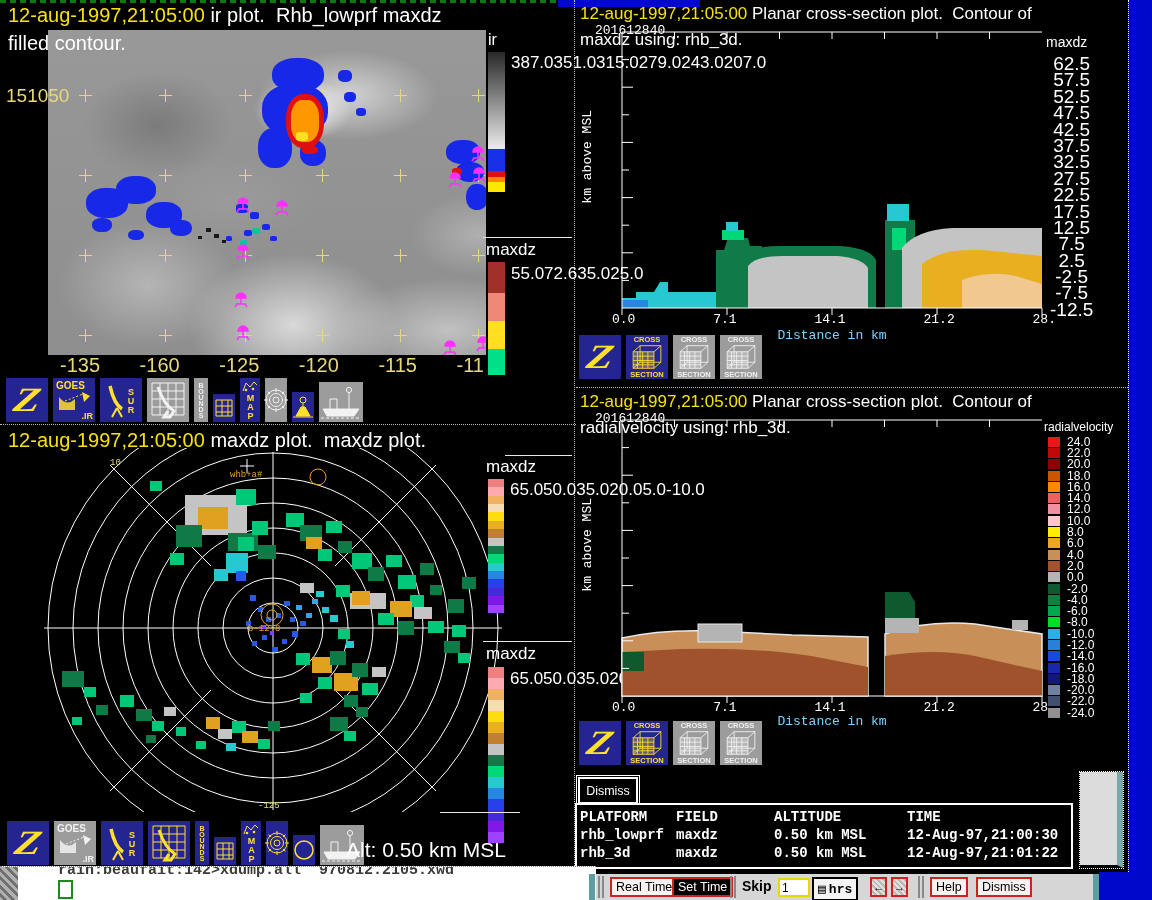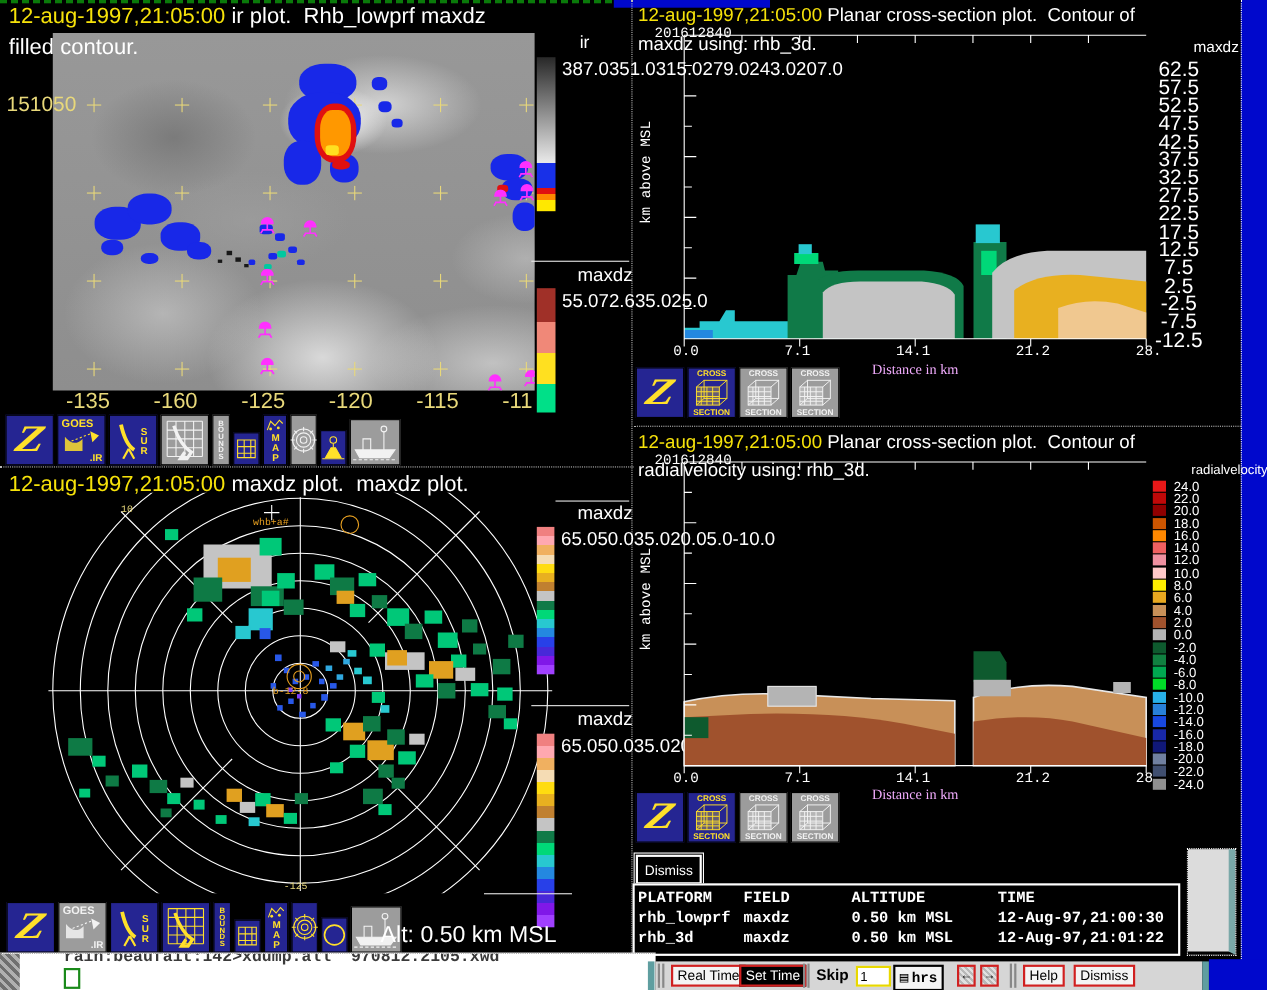--- a/index.html
+++ b/index.html
@@ -40,21 +40,21 @@
   .cb-ticks{position:absolute;display:flex;flex-direction:row;justify-content:space-between;color:#fff;}
   .cb-ticks span{line-height:1;}
   .sat-ticks-y{left:6px;top:86px;height:260px;width:36px;text-align:right;font-size:19px;color:#e8d87a;}
   .sat-ticks-x{position:absolute;left:60px;top:354px;width:424px;display:flex;justify-content:space-between;
                color:#e8d87a;font-size:20px;}
   .irbar{position:absolute;left:488px;top:52px;width:17px;height:140px;
     background:linear-gradient(#282828 0%,#e8e8e8 68%,#e8e8e8 69%,
       #1830e8 69%,#1830e8 85%,#e01010 85%,#e01010 89%,#ff8800 89%,#ff8800 93%,#ffe800 93%,#ffe800 100%);}
   .mxbar-sat{position:absolute;left:488px;top:262px;width:17px;height:113px;
     background:linear-gradient(#a03028 0 27%,#f08878 27% 52%,#ffe020 52% 77%,#00e088 77% 100%);}
-  .cblabel{position:absolute;color:#fff;margin-left:39px;}
+  .cblabel{position:absolute;color:#fff;}
   
   .toolbar{position:absolute;display:flex;align-items:flex-end;gap:3px;}
   .tbtn{display:flex;flex-direction:column;align-items:center;justify-content:center;
         width:44px;height:46px;border:1px solid #000;box-sizing:border-box;position:relative;cursor:pointer;}
   .tbtn.navy{background:#252592;color:#ffe02a;}
   .tbtn.gray{background:#9c9c9c;color:#f2f2f2;}
   .zch{font-family:"Liberation Serif",serif;font-style:italic;font-weight:bold;font-size:34px;
        transform:skewX(-12deg) scaleX(1.25);line-height:40px;}
   .goes-t{font-size:10px;font-weight:bold;align-self:flex-start;margin-left:3px;letter-spacing:0;}
   .goes-b{font-size:9px;font-weight:bold;align-self:flex-end;margin-right:2px;}
@@ -66,21 +66,21 @@
   .alt-label{position:absolute;left:346px;top:838px;color:#fff;font-size:21px;}
   .grad16{background:linear-gradient(#f08080 0 6.25%,#ffa8b0 0 12.5%,#f0b060 0 18.75%,#f5dcb4 0 25%,
     #ffdc10 0 31.25%,#e8b020 0 37.5%,#c08030 0 43.75%,#c4c4c4 0 50%,#107a48 0 56.25%,#00d878 0 62.5%,
     #28c8d0 0 68.75%,#2488e0 0 75%,#2840e8 0 81.25%,#4828d8 0 87.5%,#8018e8 0 93.75%,#a040ff 0 100%);}
   
   .xs-ylab{position:absolute;color:#fff;font-family:"Liberation Mono",monospace;font-size:13px;
            writing-mode:vertical-rl;transform:rotate(180deg);}
   .xs-yticks{font-family:"Liberation Mono",monospace;font-size:13px;width:22px;text-align:right;}
   .xs-xticks{position:absolute;display:flex;justify-content:space-between;color:#fff;
              font-family:"Liberation Mono",monospace;font-size:13px;}
-  .xs-xlab{position:absolute;color:#f0abfc;font-family:Liberation Serif, serif;font-size:13px;text-align:center;width:200px;}
+  .xs-xlab{position:absolute;color:#7dd3fc;font-family:Liberation Mono, monospace;font-size:13px;text-align:center;width:200px;}
   .cbar{position:absolute;}
   .cbar .row{display:flex;align-items:center;color:#fff;}
   .cbar.r16 .row{height:16.4px;font-size:19px;flex-direction:column;}
   .cbar.r25 .row{height:11.3px;font-size:12px;}
   .cbar .sw{display:inline-block;margin-right:7px;}
   .cbar.r16 .sw{width:14px;height:15px;}
   .cbar.r25 .sw{width:12px;height:10px;}
   
   .dismiss-btn{position:absolute;left:578px;top:777px;width:56px;height:23px;background:#000;color:#fff;
      border:2px solid #fff;outline:1px solid #fff;outline-offset:1px;font-size:12.5px;

